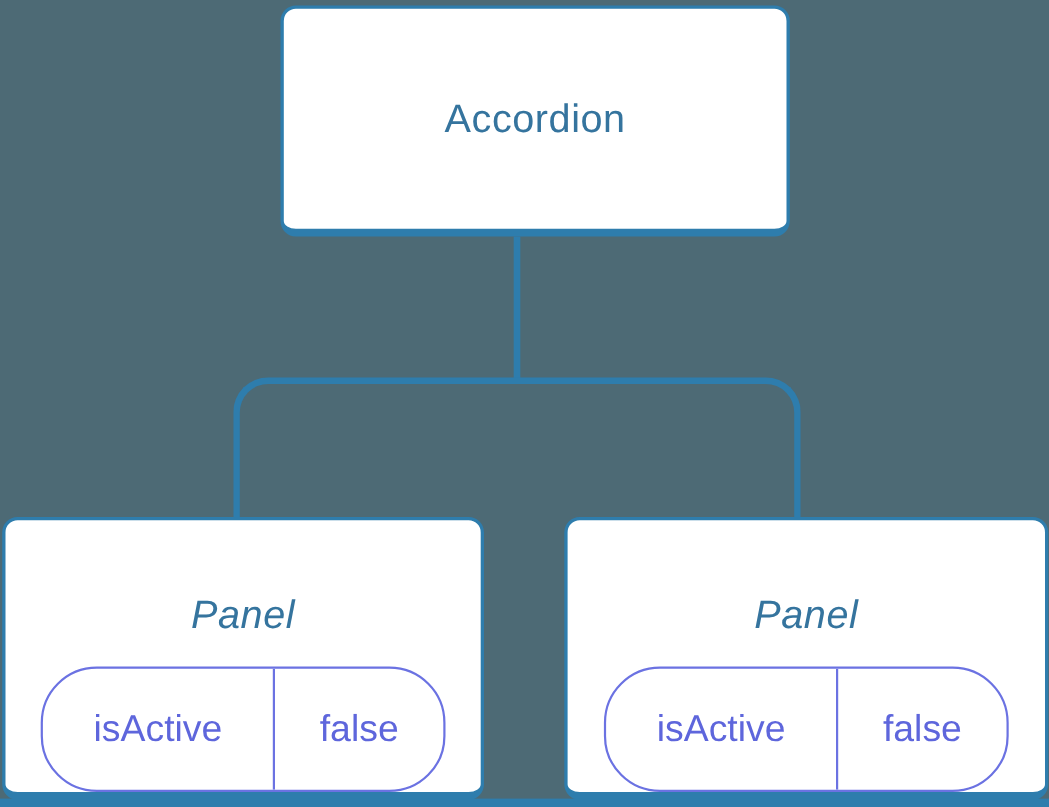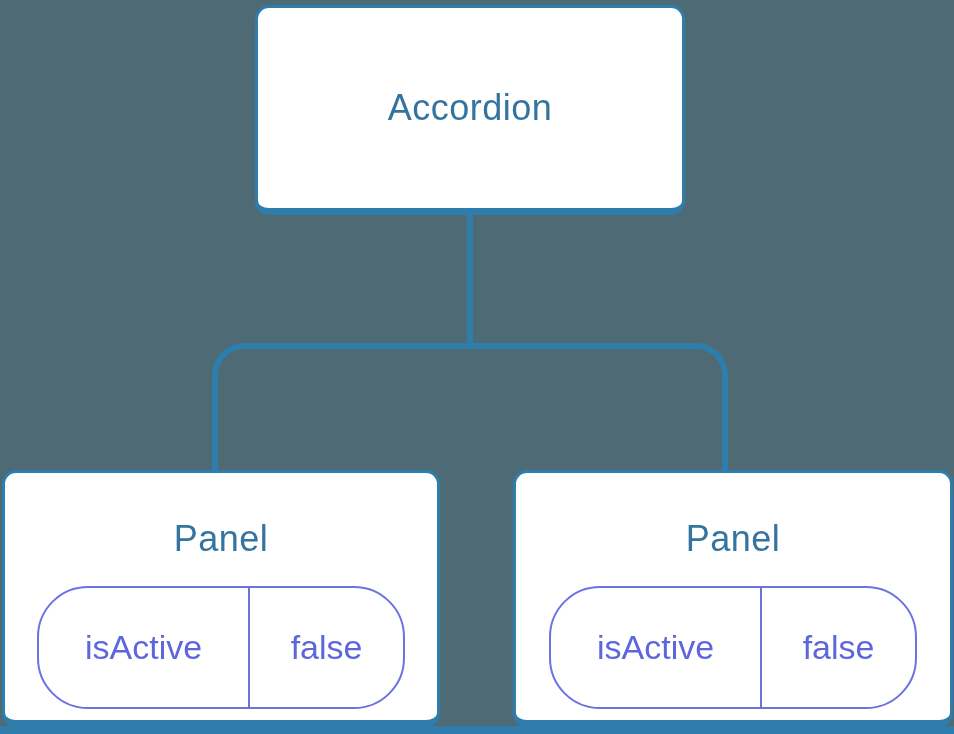--- a/index.html
+++ b/index.html
@@ -26,37 +26,37 @@
     position:absolute;
     background:var(--node-bg);
     border:3px solid var(--line);
     border-bottom-width:7px;
     border-radius:14px;
     display:flex;
     flex-direction:column;
     align-items:center;
   }
   .node-root{
-    left:255px;top:5px;width:430px;height:210px;
+    left:255px;top:5px;width:463px;height:210px;
     justify-content:center;
     align-items:center;
   }
   .node-title{
     color:var(--title);
     font-size:36px;
     line-height:1.2;
     font-weight:500;
     letter-spacing:0.5px;
   }
   .node-panel{
     top:470px;width:438px;height:257px;
   }
   .node-panel-left{left:2px;}
   .node-panel-right{left:513px;width:440px;}
-  .node-panel .node-title{margin-top:44px;}
+  .node-panel .node-title{margin-top:64px;font-style:italic;}
   
   .stem{
     position:absolute;
     left:467px;top:215px;width:6px;height:134px;
     background:var(--line);
   }
   .branches{
     position:absolute;
     left:212px;top:343px;width:516px;height:127px;
     border-top:6px solid var(--line);

